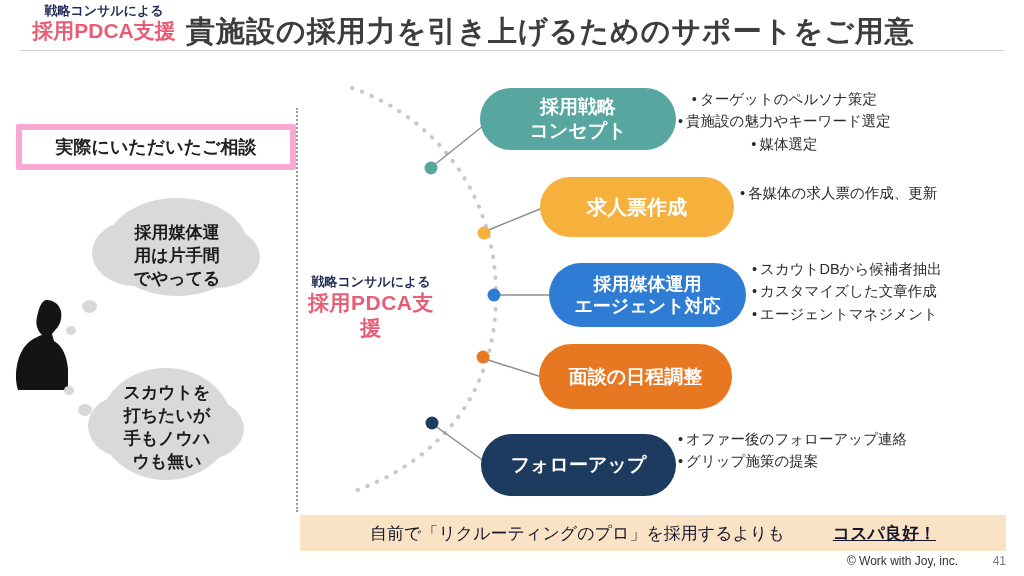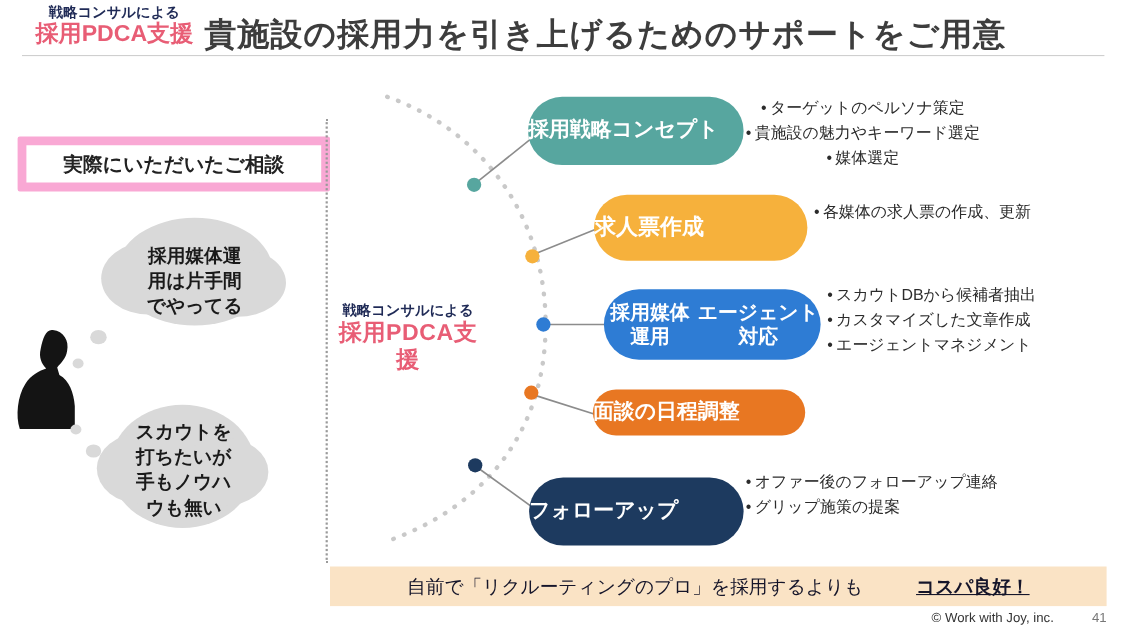--- a/index.html
+++ b/index.html
@@ -9,21 +9,21 @@
   }
   
   .eyebrow{position:absolute;left:24px;top:4px;width:160px;text-align:center;line-height:1.15;}
   .eyebrow .top{font-size:13px;font-weight:bold;color:#1f2a56;display:block;}
   .eyebrow .main{font-size:21px;font-weight:bold;display:block;}
   .page-title{position:absolute;left:186px;top:12px;font-size:29px;font-weight:600;color:#3d3d3d;letter-spacing:1px;white-space:nowrap;}
   .header-rule{position:absolute;left:20px;top:50px;width:984px;height:0;border-top:1px solid #cfcfcf;}
   
   .consult-box{
     position:absolute;left:16px;top:124px;width:268px;height:34px;
-    border:8px solid #f9a8d4;background:#fff;border-radius:2px;
+    border:6px solid #f9a8d4;background:#fff;border-radius:2px;
     display:flex;align-items:center;justify-content:center;
     font-size:18px;font-weight:bold;color:#222;
   }
   .cloud{position:absolute;background:#d9d9d9;border-radius:50%;}
   .cloud::before,.cloud::after{content:"";position:absolute;background:#d9d9d9;border-radius:50%;}
   .cloud1{left:106px;top:198px;width:142px;height:98px;}
   .cloud1::before{width:86px;height:66px;left:-14px;top:22px;}
   .cloud1::after{width:88px;height:62px;right:-12px;top:28px;}
   .cloud2{left:100px;top:368px;width:132px;height:112px;}
   .cloud2::before{width:80px;height:64px;left:-12px;top:26px;}
@@ -43,26 +43,26 @@
   
   .v-divider{position:absolute;left:296px;top:108px;height:404px;width:0;border-left:2px dotted #9a9a9a;}
   .center-label{position:absolute;left:300px;top:274px;width:142px;text-align:center;line-height:1.2;}
   .center-label .top{font-size:13px;font-weight:bold;color:#1f2a56;display:block;}
   .center-label .main{font-size:21px;font-weight:bold;display:block;letter-spacing:.5px;}
   
   .diagram{position:absolute;left:0;top:0;width:1024px;height:576px;pointer-events:none;}
   
   .pill{
     position:absolute;border-radius:34px;color:#fff;font-weight:bold;text-align:center;
-    display:flex;flex-direction:row;align-items:center;line-height:1.25;
+    display:flex;flex-direction:column;align-items:center;justify-content:center;line-height:1.25;
   }
   .pill1{left:480px;top:88px;width:196px;height:62px;font-size:19px;}
   .pill2{left:540px;top:177px;width:194px;height:60px;font-size:20px;}
   .pill3{left:549px;top:263px;width:197px;height:64px;font-size:18px;}
-  .pill4{left:539px;top:354px;width:193px;height:42px;font-size:19px;}
+  .pill4{left:539px;top:344px;width:193px;height:65px;font-size:19px;}
   .pill5{left:481px;top:434px;width:195px;height:62px;font-size:19px;}
   
   .bullets{position:absolute;margin:0;padding:0;list-style:none;font-size:14.5px;color:#2b2b2b;line-height:1.55;}
   .bullets li::before{content:"•";margin-right:3px;}
   .bl1{left:678px;top:88px;text-align:center;}
   .bl2{left:740px;top:182px;}
   .bl3{left:752px;top:258px;}
   .bl4{left:738px;top:352px;}
   .bl5{left:678px;top:428px;}
   

